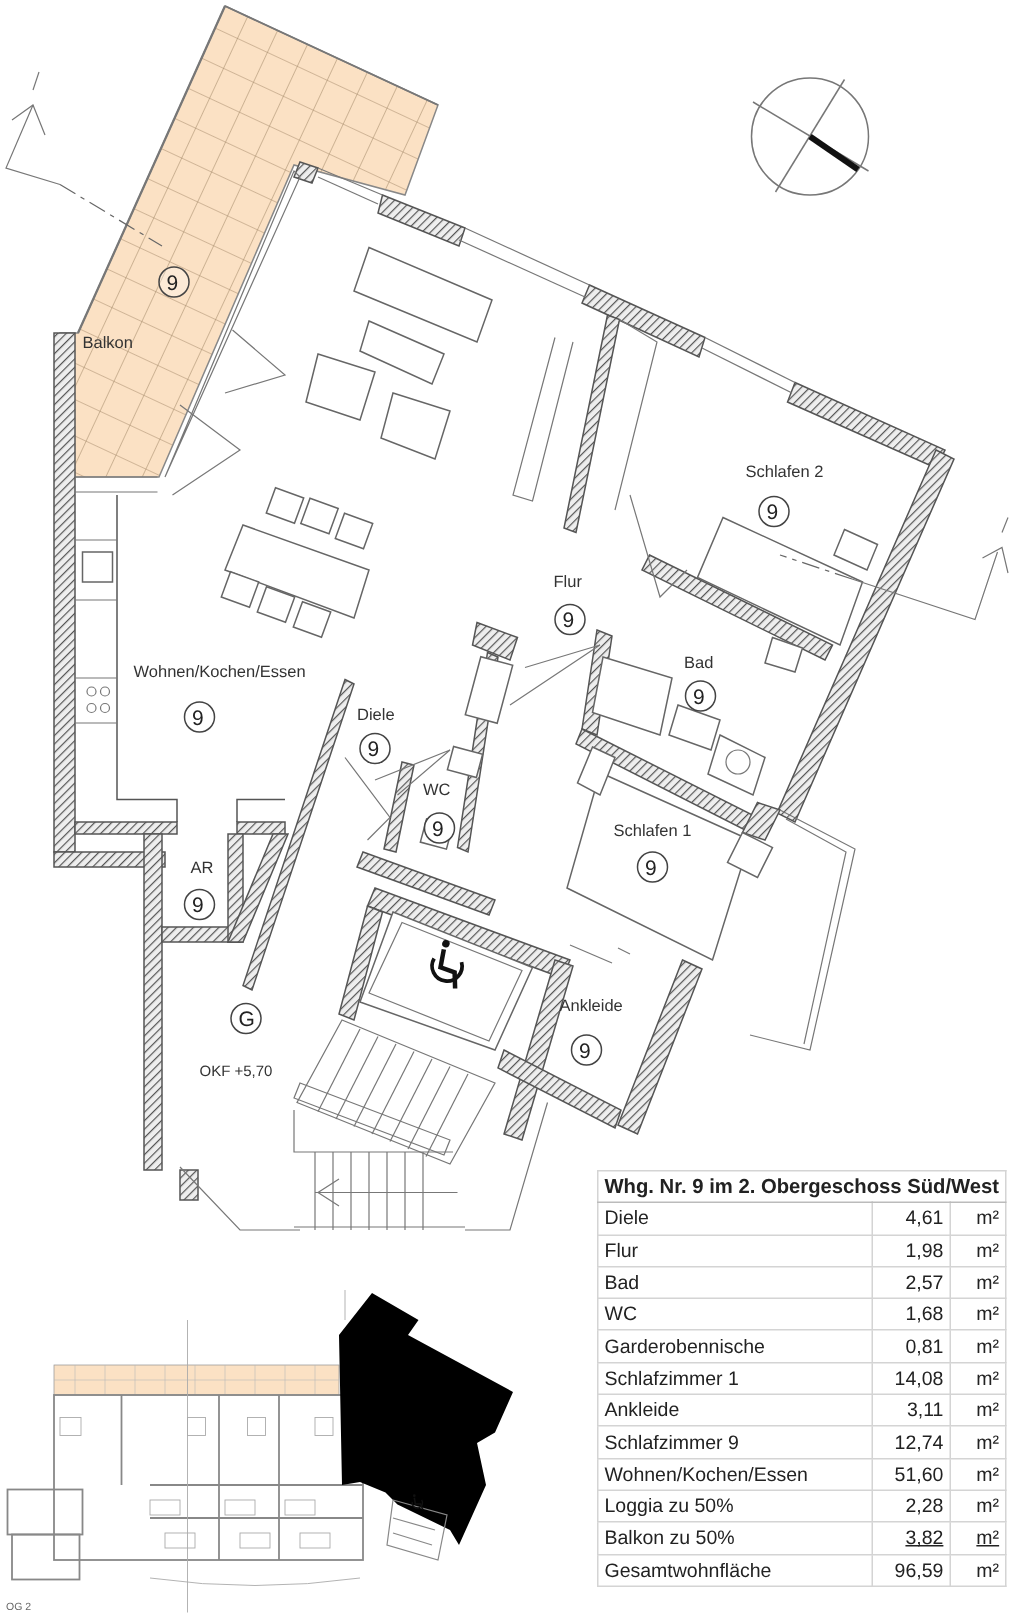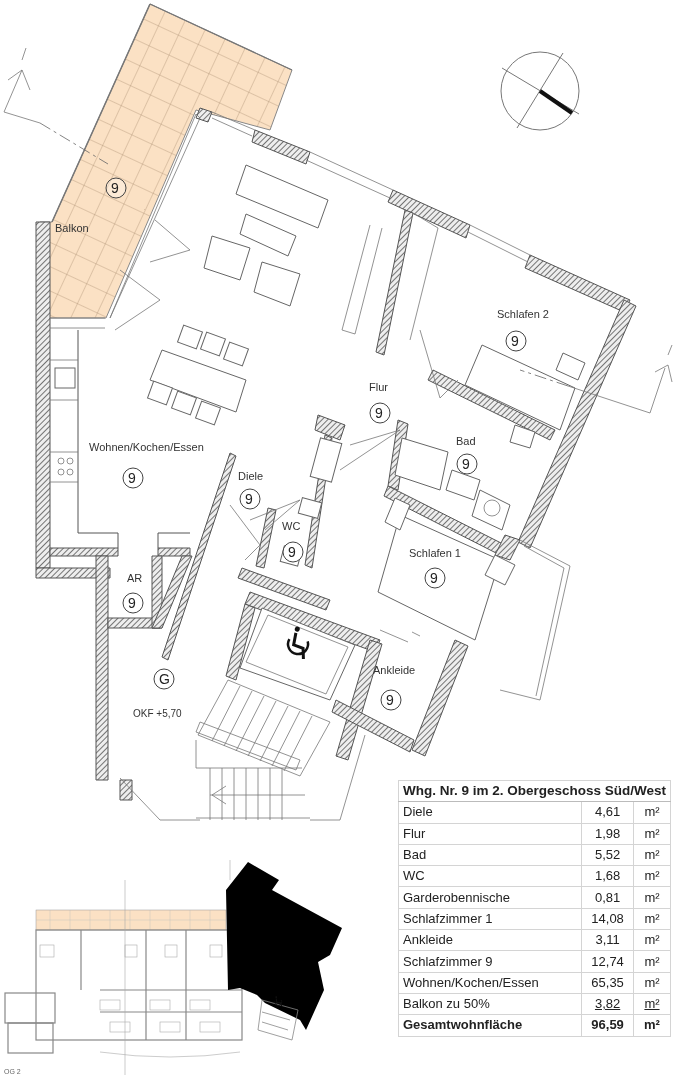--- a/index.html
+++ b/index.html
@@ -13,24 +13,24 @@
   .line { fill:none; stroke:#555; stroke-width:1; }
   .thin { fill:none; stroke:#777; stroke-width:0.8; }
   .furn { fill:#fff; stroke:#666; stroke-width:1; }
 
   
   #area-table { position:absolute; left:398px; top:780px; width:230px;
       border-collapse:collapse; font-family:"Liberation Sans", sans-serif;
       font-size:13px; color:#222; background:#fff; }
   #area-table td { border:1px solid #d4d4d4; padding:0 4px; height:20.3px; line-height:20px; white-space:nowrap; }
   #area-table .hdr td { font-weight:bold; font-size:13.5px; border-bottom:1px solid #bbb; }
-  #area-table td.val { text-align:center; width:44px; }
-  #area-table td.unit { text-align:center; width:30px; }
+  #area-table td.val { text-align:right; width:44px; }
+  #area-table td.unit { text-align:right; width:30px; }
   #area-table td.name { width:180px; }
-  #area-table tr.total td { font-weight:bold;margin-top:33px; }
+  #area-table tr.total td { font-weight:normal;margin-top:33px; }
   #area-table tr.underline td.val span, #area-table tr.underline td.unit span { text-decoration:underline; }
 
   #floor-label { position:absolute; left:4px; top:1068px; font-size:7px; color:#666;
       font-family:"Liberation Sans", sans-serif; }
 </style>
 </head>
 <body>
 
 <svg id="plan" viewBox="0 0 677 1080" xmlns="http://www.w3.org/2000/svg">
   <defs>
@@ -354,21 +354,21 @@
         <td class="val">4,61</td>
         <td class="unit">m²</td>
       </tr>
     <tr>
         <td class="name">Flur</td>
         <td class="val">1,98</td>
         <td class="unit">m²</td>
       </tr>
     <tr>
         <td class="name">Bad</td>
-        <td class="val">5,52</td>
+        <td class="val">2,57</td>
         <td class="unit">m²</td>
       </tr>
     <tr>
         <td class="name">WC</td>
         <td class="val">1,68</td>
         <td class="unit">m²</td>
       </tr>
     <tr>
         <td class="name">Garderobennische</td>
         <td class="val">0,81</td>
@@ -384,21 +384,26 @@
         <td class="val">3,11</td>
         <td class="unit">m²</td>
       </tr>
     <tr>
         <td class="name">Schlafzimmer 9</td>
         <td class="val">12,74</td>
         <td class="unit">m²</td>
       </tr>
     <tr>
         <td class="name">Wohnen/Kochen/Essen</td>
-        <td class="val">65,35</td>
+        <td class="val">51,60</td>
+        <td class="unit">m²</td>
+      </tr>
+    <tr>
+        <td class="name">Loggia zu 50%</td>
+        <td class="val">2,28</td>
         <td class="unit">m²</td>
       </tr>
     <tr class="underline">
         <td class="name">Balkon zu 50%</td>
         <td class="val"><span>3,82</span></td>
         <td class="unit"><span>m²</span></td>
       </tr>
     <tr class="total">
         <td class="name">Gesamtwohnfläche</td>
         <td class="val">96,59</td>

